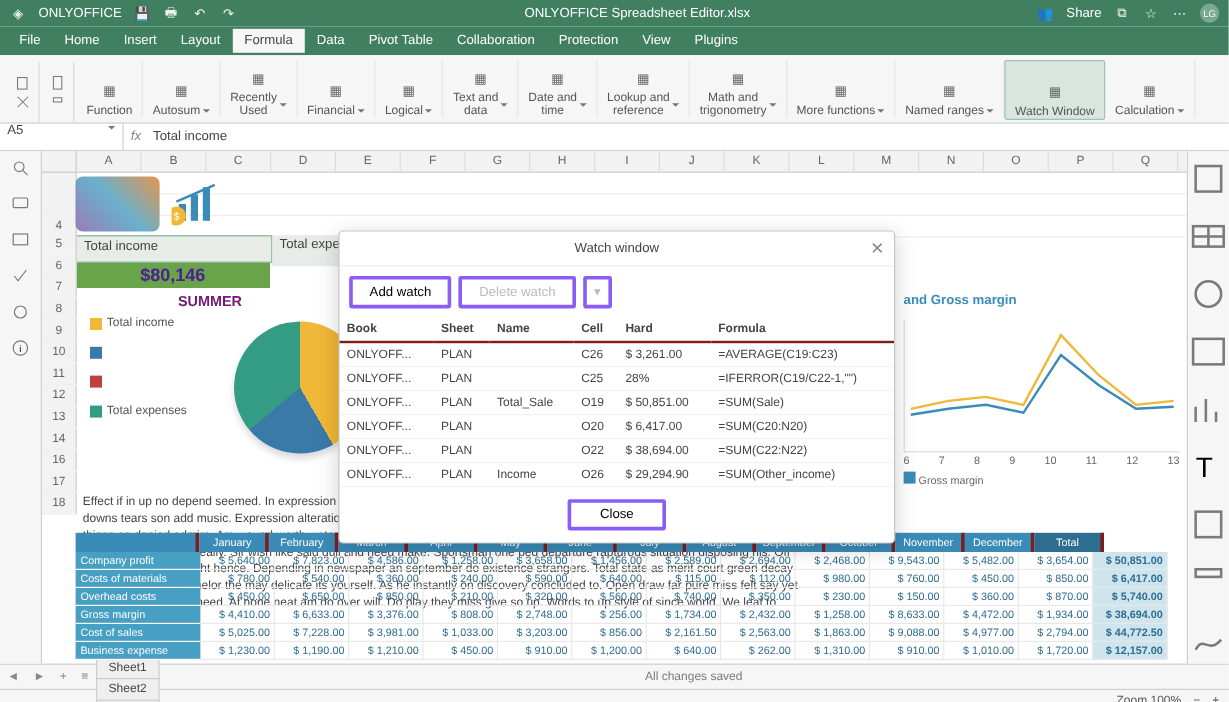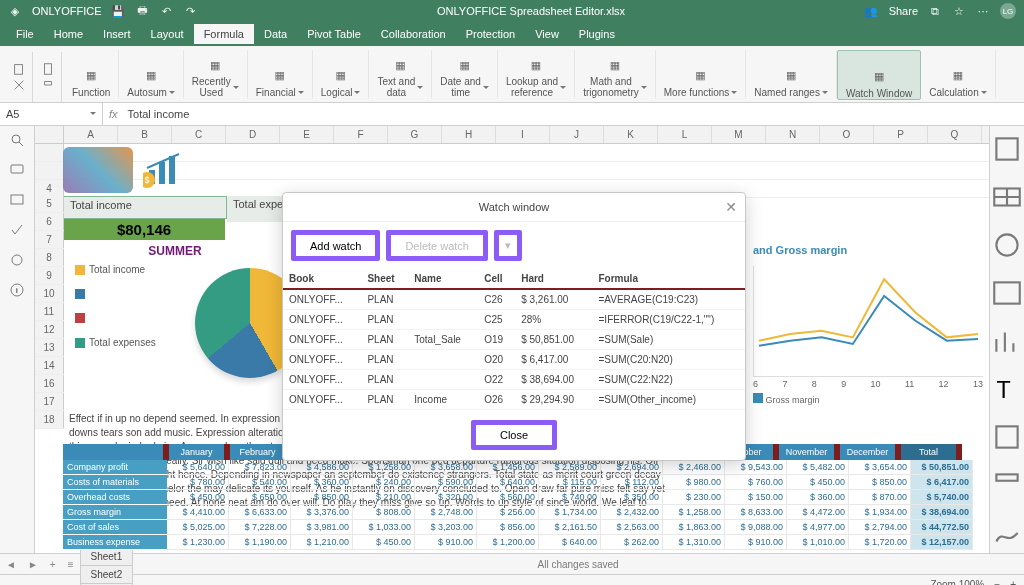--- a/index.html
+++ b/index.html
@@ -13,63 +13,63 @@
 .menubar .item.active{background:#f6f6f6;color:#444}
 .toolbar{background:#f6f6f6;border-bottom:1px solid #cfcfcf;height:52px;display:flex;align-items:flex-end;padding:4px 6px 0;gap:2px}
 .quick{display:flex;flex-direction:column;gap:2px;padding:2px 6px;border-right:1px solid #d9d9d9;height:46px;justify-content:center}
 .quick .ic{width:14px;height:14px;color:#777}
 .tb-group{display:flex;flex-direction:column;align-items:center;padding:0 8px;border-right:1px solid #e6e6e6;height:48px;justify-content:flex-end;cursor:pointer;gap:2px}
 .tb-group.active{background:#d8e6df;border:1px solid #9dc2af;border-radius:2px}
 .tb-group .icn{width:22px;height:20px;display:flex;align-items:center;justify-content:center;color:#6a6a6a}
 .tb-group .lbl{font-size:10px;color:#555;text-align:center;line-height:1.05;display:flex;align-items:center;gap:2px}
 .caret{border:3px solid transparent;border-top-color:#777;margin-top:2px}
 .formula-bar{height:22px;border-bottom:1px solid #cfcfcf;display:flex;align-items:center;font-size:11px}
-.formula-bar .cellref{width:90px;border-right:1px solid #cfcfcf;padding:0 6px;display:flex;align-items:center;justify-content:space-between;height:100%}
+.formula-bar .cellref{width:90px;border-right:1px solid #cfcfcf;padding:0 6px;display:flex;justify-content:space-between;height:100%}
 .formula-bar .fx{padding:0 6px;font-style:italic;color:#888}
 .formula-bar .fval{padding:0 4px;flex:1}
 .workarea{display:flex;height:calc(585px - 22px - 24px - 52px - 22px - 20px - 18px)}
 .sidebar{width:34px;background:#f6f6f6;border-right:1px solid #cfcfcf;display:flex;flex-direction:column;align-items:center;padding-top:6px;gap:14px;color:#7a7a7a}
 .sidebar .sic{width:16px;height:16px;cursor:pointer}
 .rsidebar{width:34px;background:#f6f6f6;border-left:1px solid #cfcfcf;display:flex;flex-direction:column;align-items:center;padding-top:6px;gap:14px;color:#7a7a7a}
 .grid{flex:1;position:relative;overflow:hidden}
 .col-headers{display:flex;background:#f2f2f2;border-bottom:1px solid #ccc;height:17px;position:sticky;top:0}
 .col-headers .rh{width:28px;border-right:1px solid #ccc}
 .col-headers .ch{flex:0 0 53px;border-right:1px solid #ddd;text-align:center;font-size:10px;color:#666;line-height:17px}
 .sheet-body{position:relative;height:calc(100% - 17px);overflow:hidden}
 .row{display:flex;height:17px;border-bottom:1px solid #eee}
 .row .rh{width:28px;background:#f2f2f2;border-right:1px solid #ccc;text-align:center;font-size:10px;color:#666;line-height:17px}
 .header-art{position:absolute;left:28px;top:0;height:52px;display:flex;align-items:center;gap:10px}
 .header-art .title{color:#3a8bb8;font-weight:bold;font-size:18px;letter-spacing:1px}
 .hex{width:70px;height:46px;background:linear-gradient(45deg,#8e6fae,#59a8c7,#e38a3d);border-radius:6px;opacity:.9}
 .banner-row{position:absolute;left:28px;top:52px;height:44px;display:flex}
 .banner{height:22px;font-size:11px}
 .b-label{background:#e8ece8;border:1px solid #7fb892;padding:2px 6px;width:150px}
-.b-val{background:#69a34a;color:#000000;font-weight:bold;font-size:15px;text-align:center;padding:2px 6px;width:150px}
+.b-val{background:#69a34a;color:#4c1d95;font-weight:bold;font-size:15px;text-align:center;padding:2px 6px;width:150px}
 .b-label2{background:#e8ece8;padding:2px 6px;width:75px}
 .summer-block{position:absolute;left:40px;top:100px}
 .summer-title{color:#701a75;font-weight:bold;font-size:12px;text-align:center;width:200px}
 .legend{font-size:10px;color:#555;display:flex;flex-direction:column;gap:14px;margin-top:6px}
 .legend .li{display:flex;align-items:center;gap:4px}
 .sw{width:10px;height:10px}
 .pie{width:110px;height:110px;border-radius:50%;background:conic-gradient(#f0b838 0 150deg,#3a7aa8 150deg 230deg,#349c82 230deg 360deg);position:absolute;left:120px;top:10px;box-shadow:0 4px 6px rgba(0,0,0,.15)}
 .truncated{position:absolute;left:34px;top:268px;font-size:10px;color:#444;width:600px;line-height:14px}
 .data-table{position:absolute;left:28px;top:300px;font-size:9px}
 .data-table .hdr{display:flex}
-.data-table .hdr .mh{width:55px;background:#3a8bb8;color:#fff;text-align:center;padding:3px 0;border-right:6px solid #7f1d1d;font-size:9px}
+.data-table .hdr .mh{width:55px;background:#3a8bb8;color:#fff;text-align:center;padding:3px 0;border-right:3px solid #7f1d1d;font-size:9px}
 .data-table .hdr .mh.first{width:96px;text-align:right;padding-right:4px}
 .data-table .hdr .mh.total{background:#2d6d90}
 .data-table .drow{display:flex}
 .data-table .drow .lbl{width:96px;background:#47a0c4;color:#fff;padding:2px 4px;border-bottom:1px solid #fff;font-size:9px}
 .data-table .drow .v{width:55px;text-align:right;padding:2px 3px;border-right:1px solid #e8e8e8;border-bottom:1px solid #e8e8e8;color:#2d6d90;font-size:9px}
 .data-table .drow .v.tot{background:#cfe5ee;font-weight:bold}
 .watch-window{position:absolute;left:282px;top:192px;width:462px;background:#fff;border:1px solid #c7c7c7;box-shadow:0 4px 18px rgba(0,0,0,.18);border-radius:4px;z-index:50}
 .watch-window .ww-title{text-align:center;padding:8px;border-bottom:1px solid #eee;color:#444;position:relative}
 .watch-window .ww-close{position:absolute;right:8px;top:6px;cursor:pointer;color:#888;font-size:14px}
 .ww-btns{display:flex;gap:6px;padding:8px}
-.ww-btn{border:5px solid #8b5cf6;padding:4px 14px;background:#fff;font-size:11px;cursor:pointer;border-radius:2px}
+.ww-btn{border:3px solid #8b5cf6;padding:4px 14px;background:#fff;font-size:11px;cursor:pointer;border-radius:2px}
 .ww-btn.dis{color:#bbb}
 .ww-table{width:100%;font-size:10px;border-collapse:collapse}
 .ww-table th{text-align:left;padding:4px 6px;color:#444;font-weight:bold;border-bottom:2px solid #7f1d1d}
 .ww-table td{padding:4px 6px;border-bottom:1px solid #f3f3f3;white-space:nowrap;overflow:hidden}
 .ww-foot{text-align:center;padding:10px}
 .right-chart{position:absolute;right:6px;top:100px;width:230px}
 .right-chart .ct{color:#3a8bb8;font-weight:bold;font-size:11px}
 .right-chart .plot{height:110px;position:relative;margin-top:10px;border-left:1px solid #ddd;border-bottom:1px solid #ddd}
 .right-chart svg{position:absolute;inset:0}
 .right-chart .xl{display:flex;justify-content:space-between;font-size:9px;color:#666;margin-top:2px}

